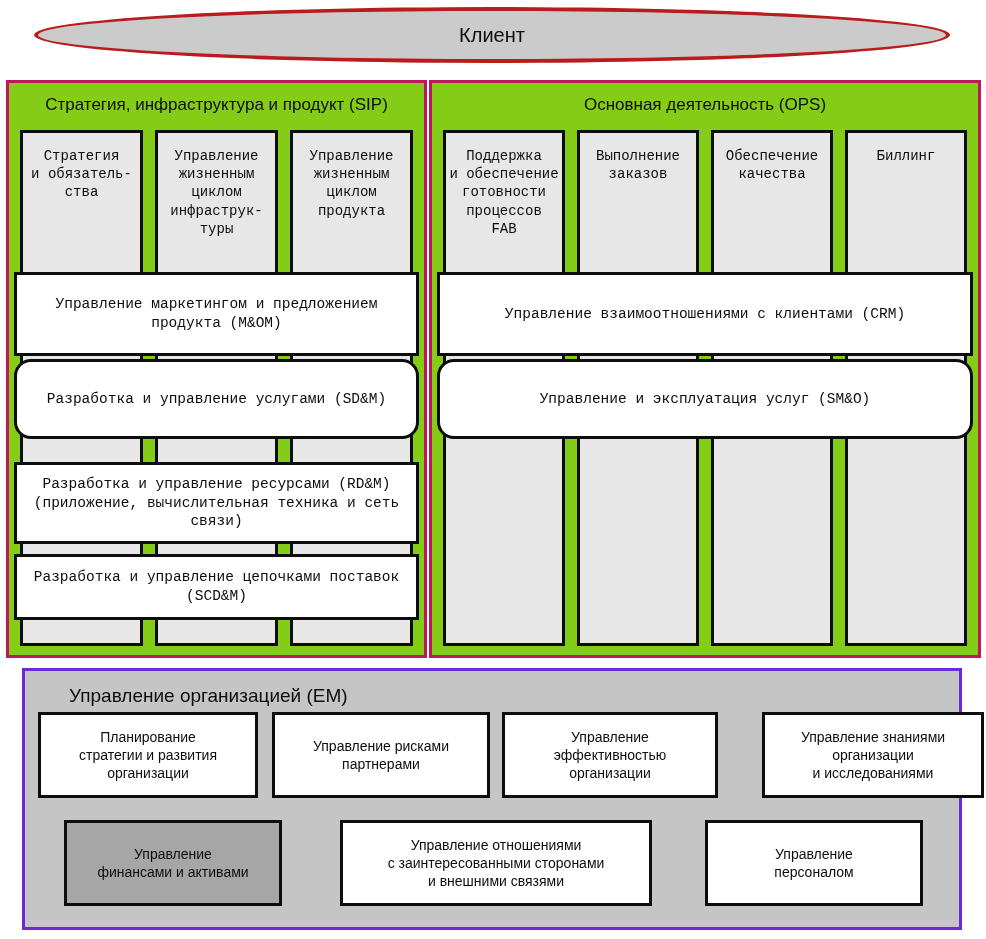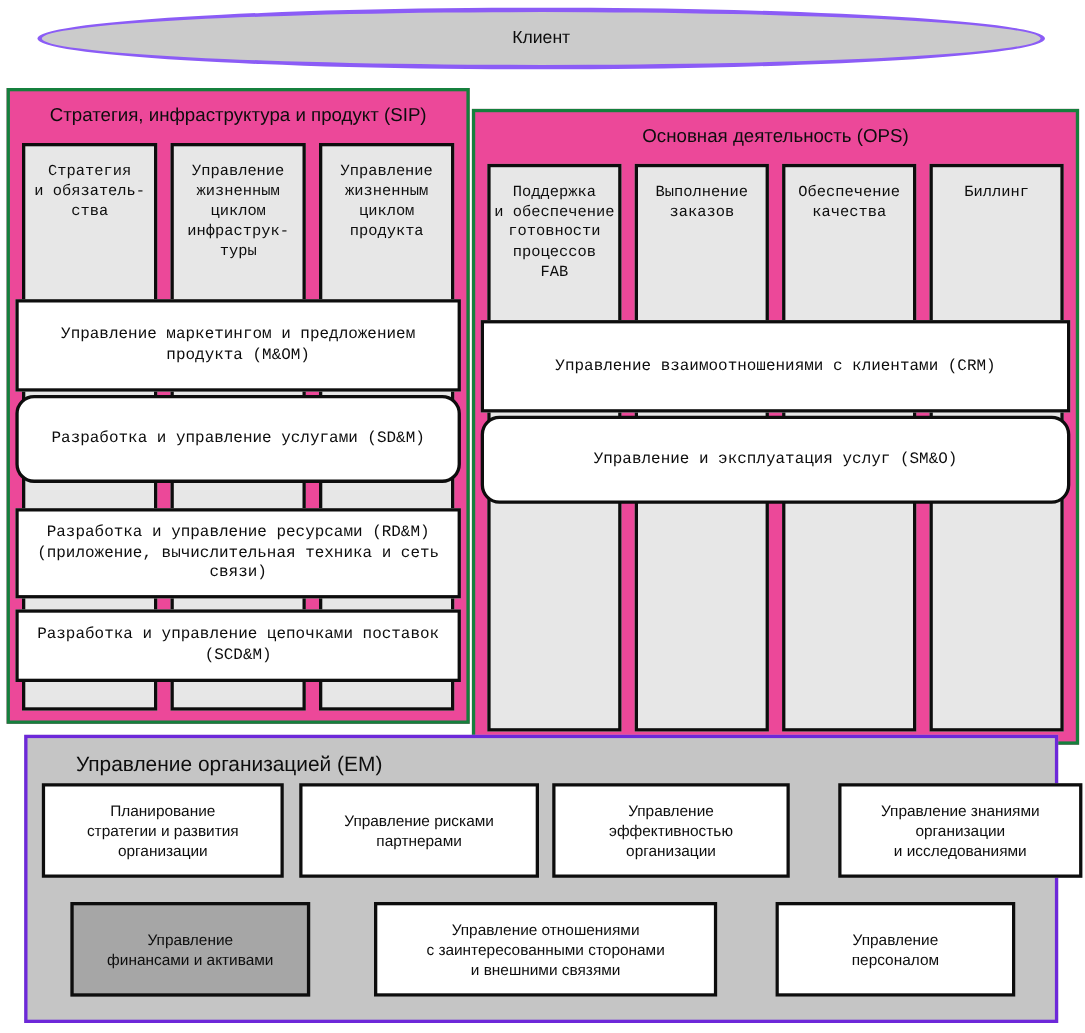--- a/index.html
+++ b/index.html
@@ -12,34 +12,34 @@
     color: #0d0d0d;
     overflow: hidden;
   }
 
   
   .client-ellipse {
     position: absolute;
     left: 34px; top: 7px;
     width: 916px; height: 56px;
     background: #cbcbcb;
-    border: 4px solid #8b5cf6;
+    border: 4px solid #b91c1c;
     border-radius: 50%;
     display: flex; align-items: center; justify-content: center;
-    font-size: 16px;
+    font-size: 20px;
   }
 
   
   .panel {
     position: absolute;
-    background: #ec4899;
-    border: 3px solid #15803d;
+    background: #84cc16;
+    border: 3px solid #be185d;
   }
   #sip-panel { left: 6px;   top: 80px; width: 421px; height: 578px; }
-  #ops-panel { left: 429px; top: 80px; width: 552px; height: 578px; margin-top: 19px; }
+  #ops-panel { left: 429px; top: 80px; width: 552px; height: 578px; }
 
   .panel-title {
     height: 44px;
     display: flex; align-items: center; justify-content: center;
     font-size: 17px;
     text-align: center;
   }
 
   .grid {
     position: absolute;

